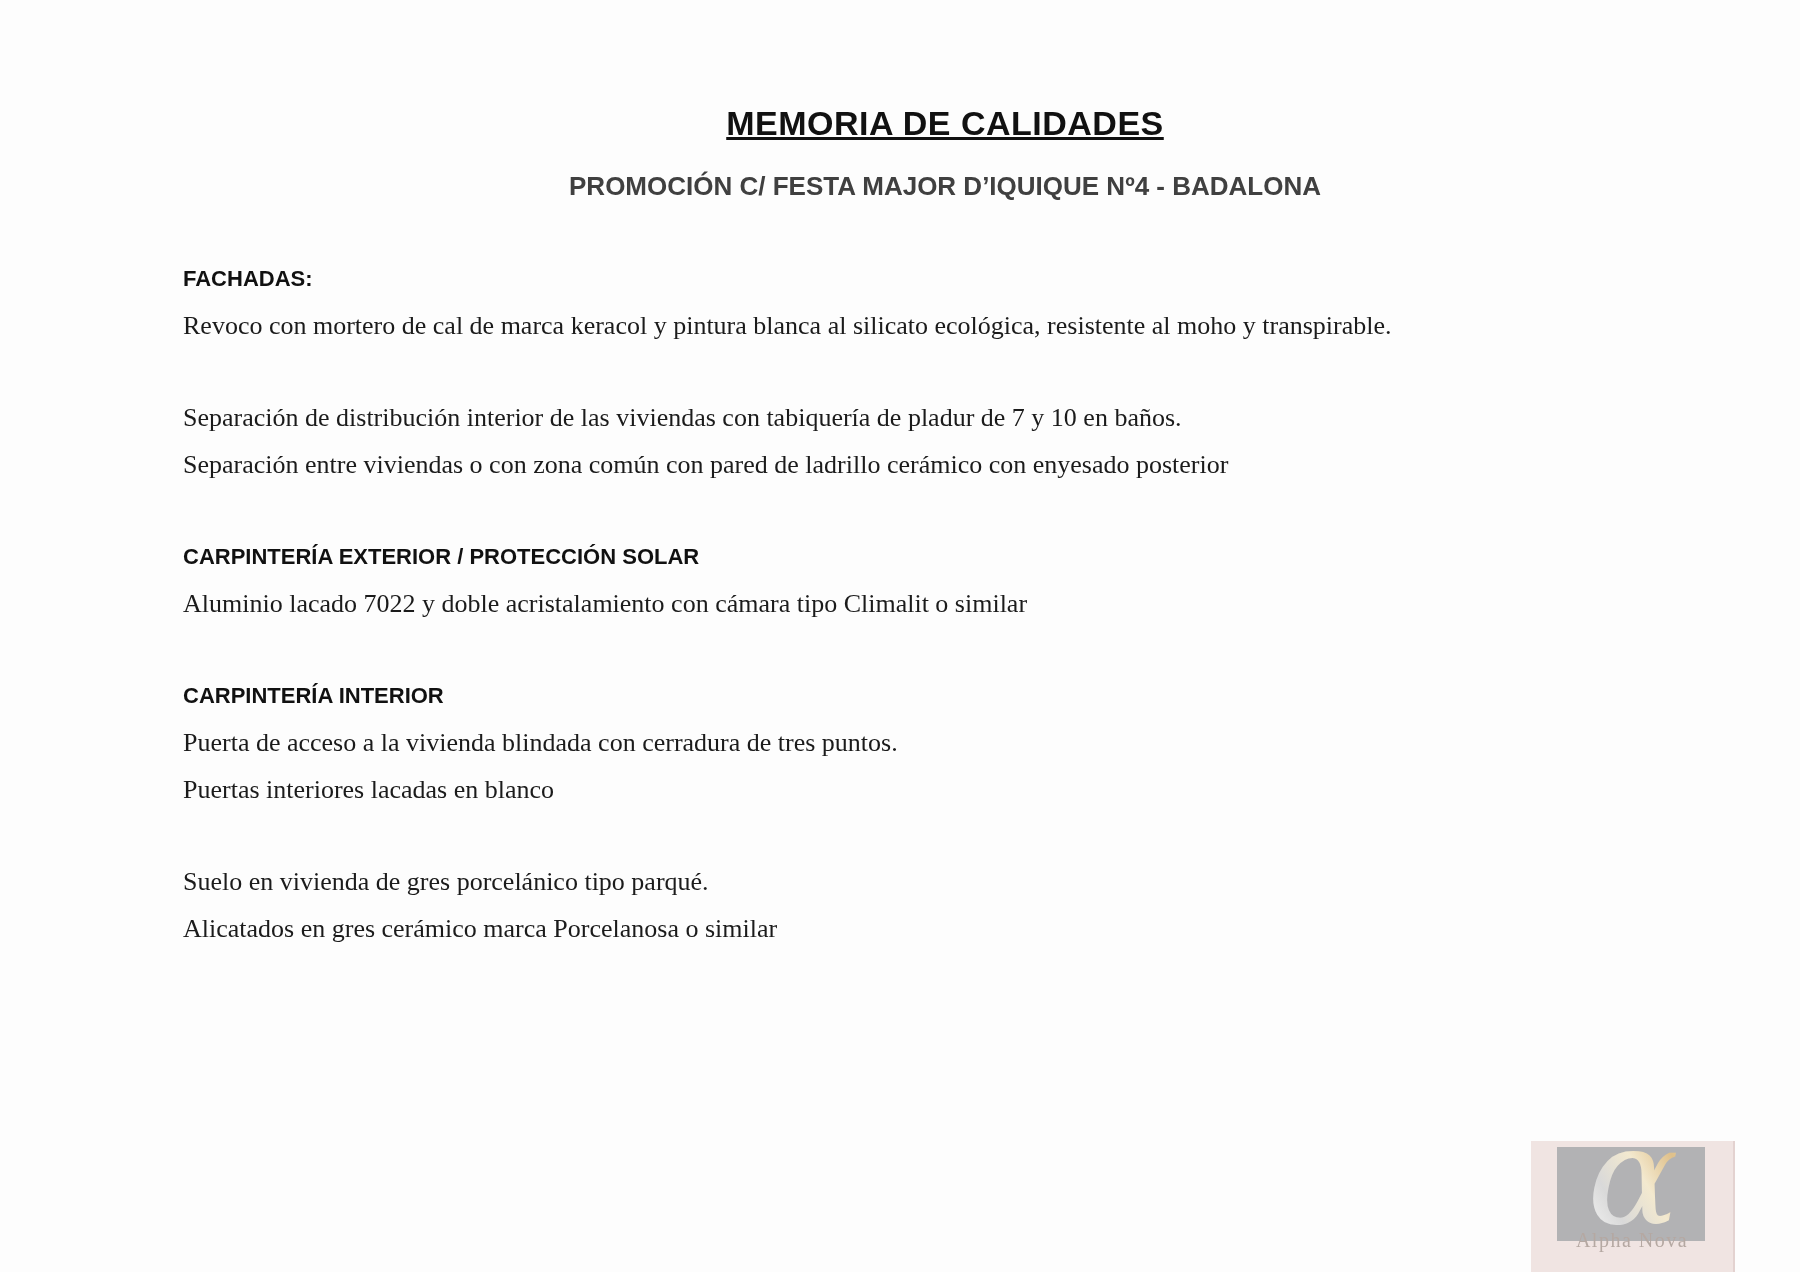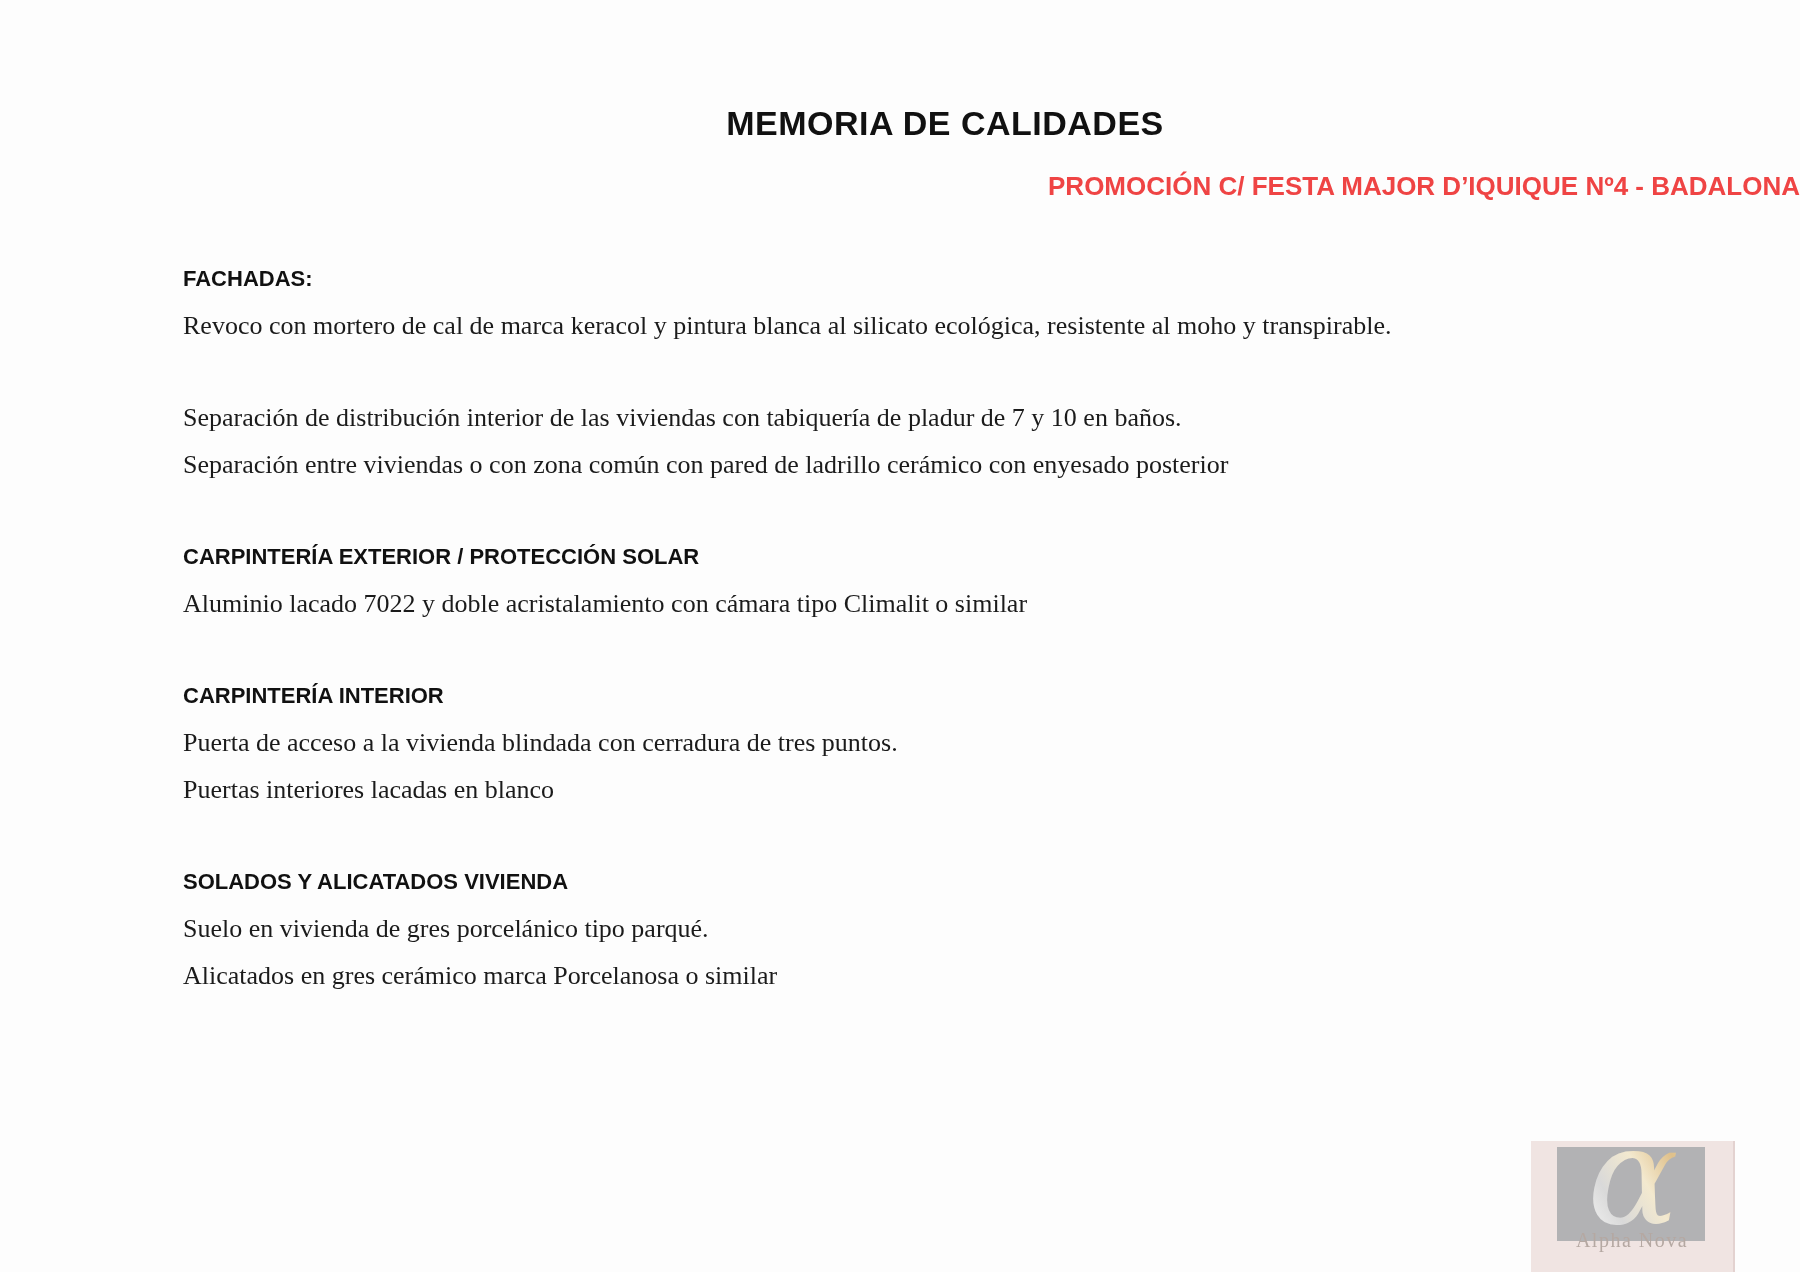--- a/index.html
+++ b/index.html
@@ -17,28 +17,28 @@
     margin-top: 103px;
     padding-left: 90px;
     text-align: center;
   }
   .doc-title {
     font-size: 34px;
     line-height: 41px;
     font-weight: bold;
     letter-spacing: 0.5px;
     color: #111111;
+    text-decoration: underline;
   }
   .doc-subtitle {
     margin-top: 27px;
     font-size: 26px;
     line-height: 31px;
     font-weight: bold;
-    color: #ef4444;
-    text-align: right;
+    color: #404040;
   }
   .content {
     margin: 63px 180px 0 183px;
   }
   .section { margin-bottom: 64px; }
   .section h3 {
     font-size: 22px;
     line-height: 28px;
     font-weight: bold;
     margin: 0 0 19px 0;
@@ -110,21 +110,20 @@
       <p>Aluminio lacado 7022 y doble acristalamiento con cámara tipo Climalit o similar</p>
     </div>
 
     <div class="section">
       <h3>CARPINTERÍA INTERIOR</h3>
       <p>Puerta de acceso a la vivienda blindada con cerradura de tres puntos.</p>
       <p>Puertas interiores lacadas en blanco</p>
     </div>
 
     <div class="section">
-      <h3>SOLADOS Y ALICATADOS VIVIENDA</h3>
       <p>Suelo en vivienda de gres porcelánico tipo parqué.</p>
       <p>Alicatados en gres cerámico marca Porcelanosa o similar</p>
     </div>
 
   </div>
 
   <div class="logo-panel">
     <div class="logo-box">
       <svg width="148" height="94" viewBox="0 0 148 94">
         <defs>

